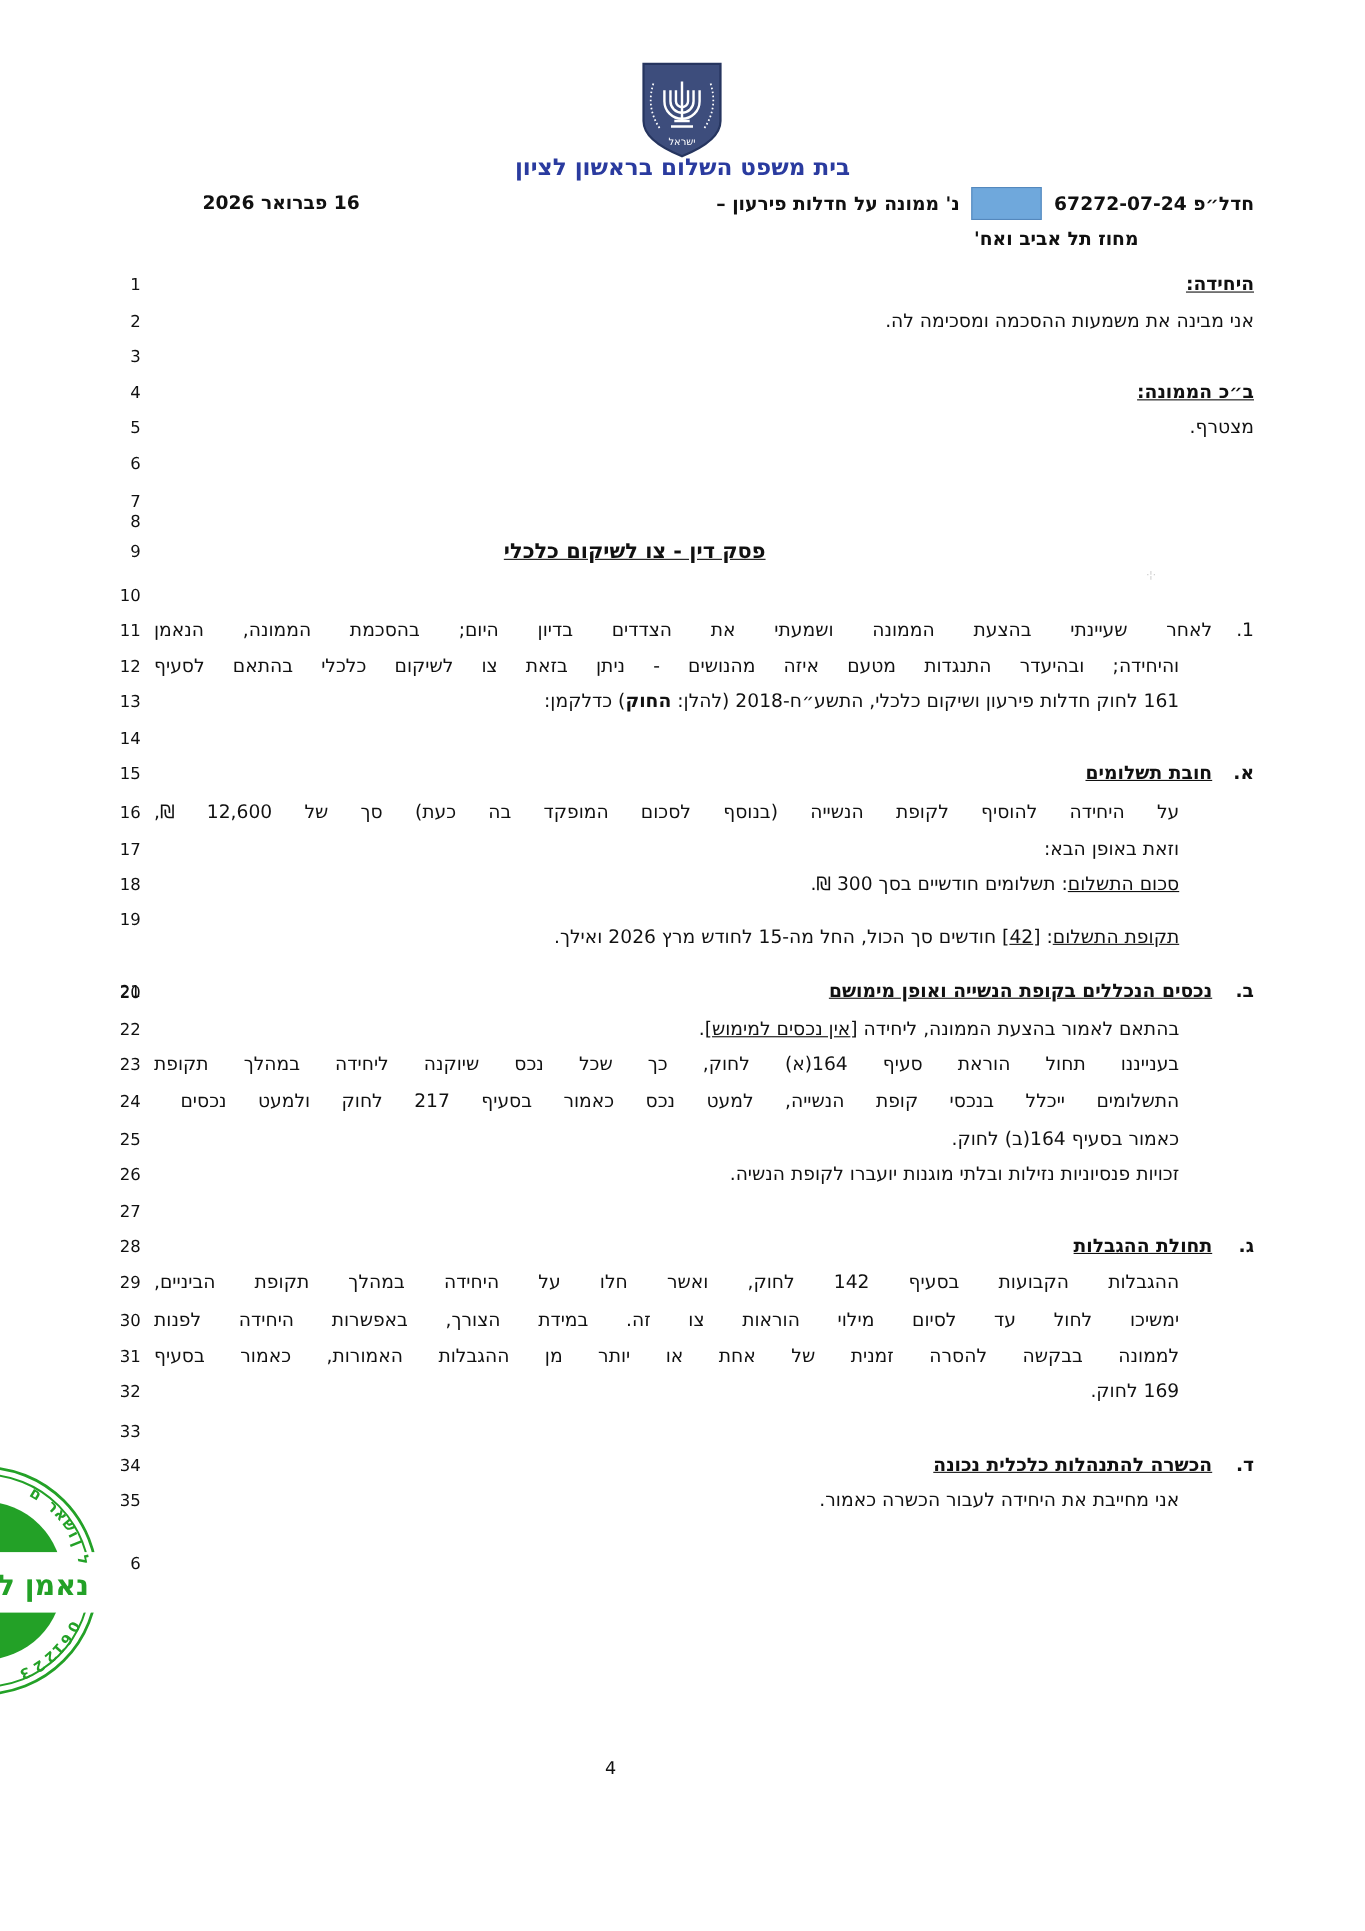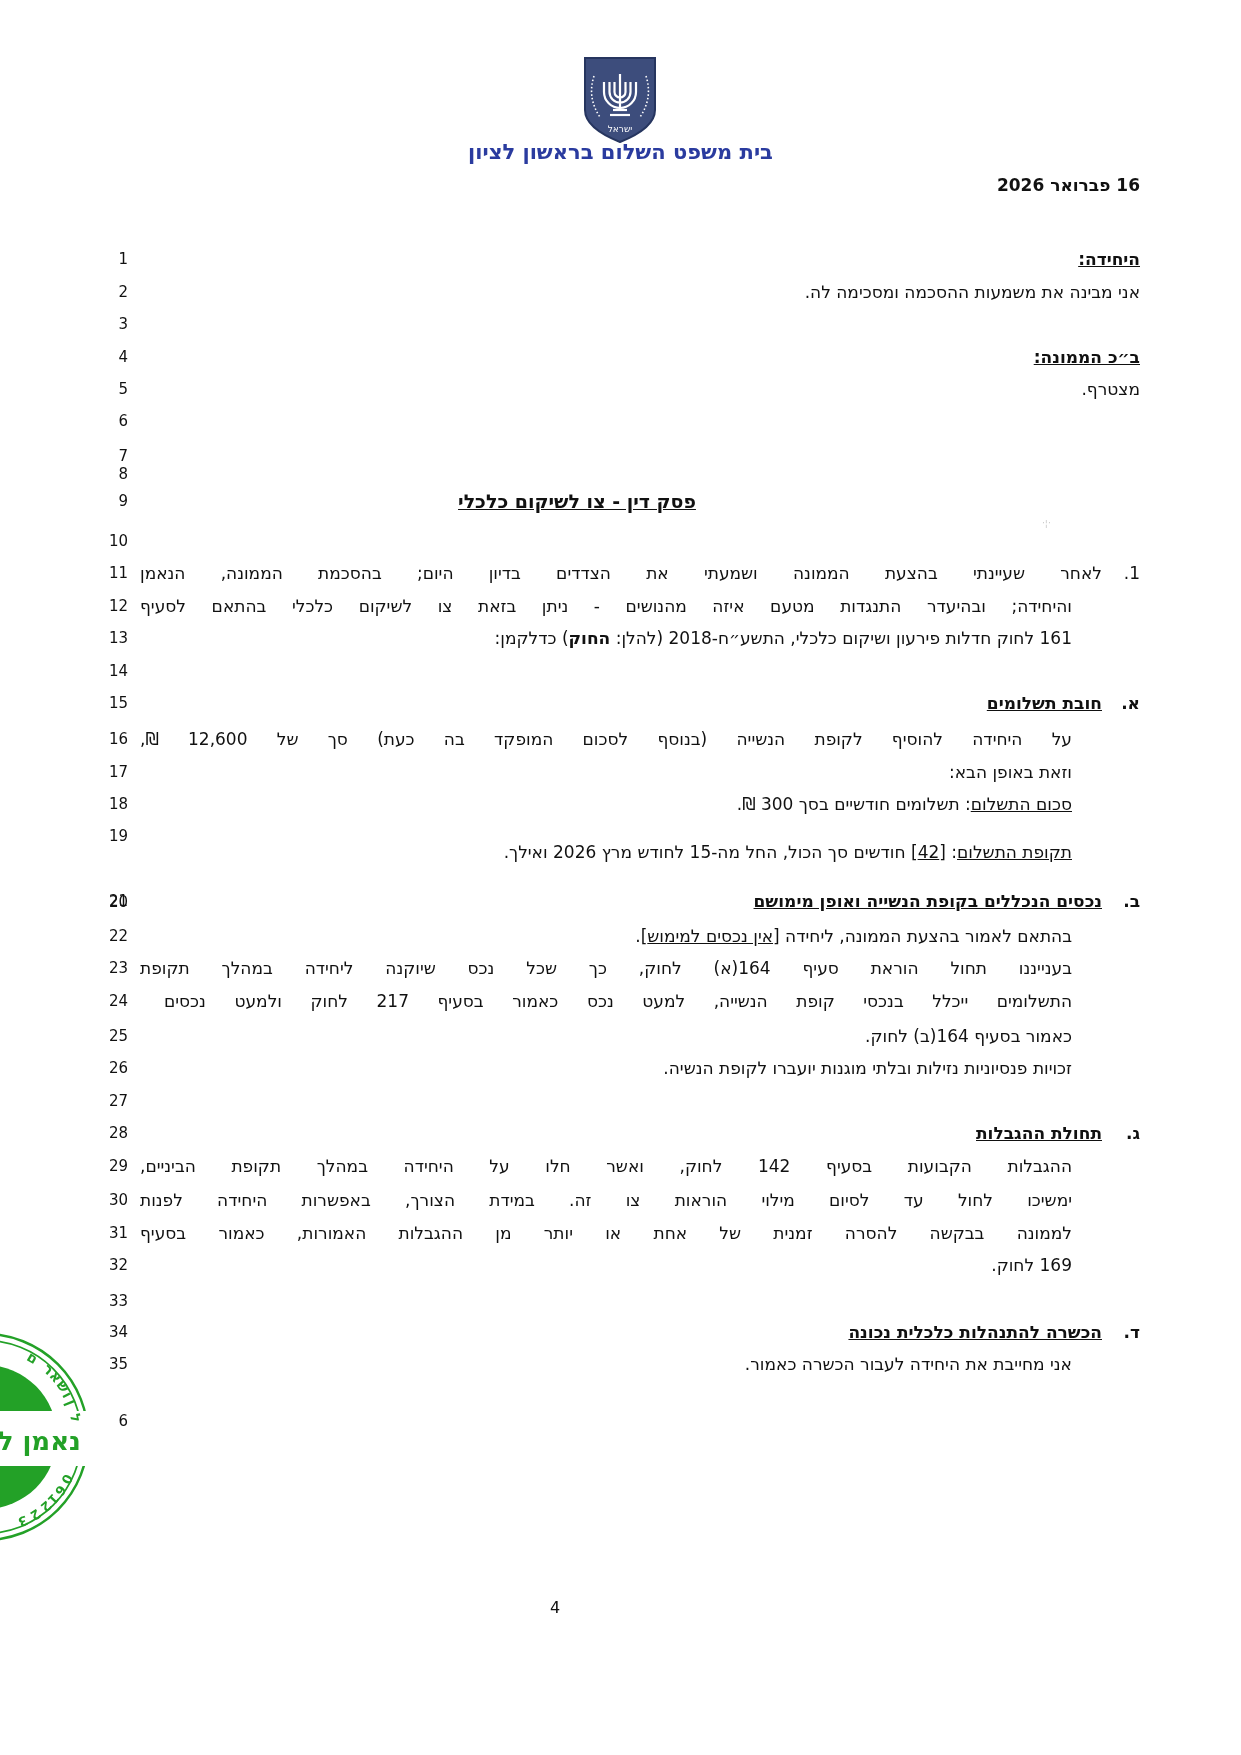--- a/index.html
+++ b/index.html
@@ -57,22 +57,29 @@
     <path class="menorah" d="M30.5,28 v10 a10.5,10.5 0 0 0 21,0 v-10"></path>
     <path class="menorah" d="M35.5,28 v10 a5.5,5.5 0 0 0 11,0 v-10"></path>
     <path class="menorah" d="M34,56 h14"></path>
     <path class="menorah" d="M31,61 h20"></path>
     <text x="41" y="78" fill="#fff" font-size="9" text-anchor="middle">ישראל</text>
   </svg>
 
   <div class="court-name">בית משפט השלום בראשון לציון</div>
 
   <div class="case-row">
+    <div class="case-main">
+      <span>חדל״פ</span>
+      <span dir="ltr">67272-07-24</span>
+      <span class="redaction"></span>
+      <span>נ' ממונה על חדלות פירעון –</span>
+    </div>
     <div class="case-date">16 פברואר 2026</div>
   </div>
+  <div class="case-row2">מחוז תל אביב ואח'</div>
 
   <div class="artifact">·¦·</div>
 
   <div id="line-numbers">
       <div class="lnum" style="top: 244px;">1</div>
       <div class="lnum" style="top: 277px;">2</div>
       <div class="lnum" style="top: 309px;">3</div>
       <div class="lnum" style="top: 342px;">4</div>
       <div class="lnum" style="top: 374px;">5</div>
       <div class="lnum" style="top: 406px;">6</div>

